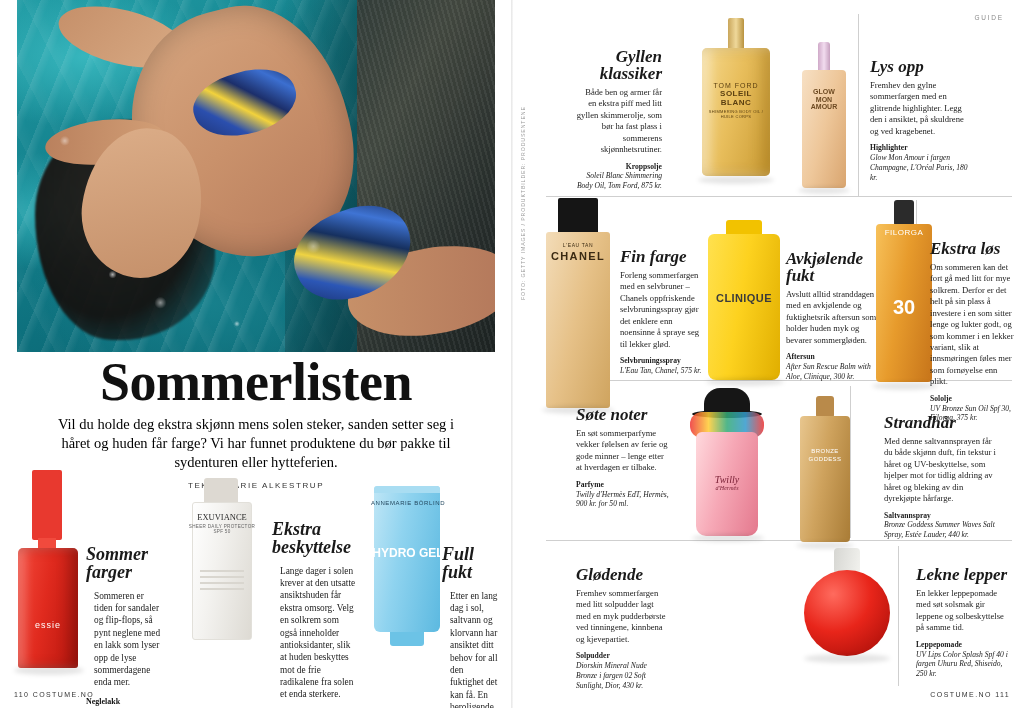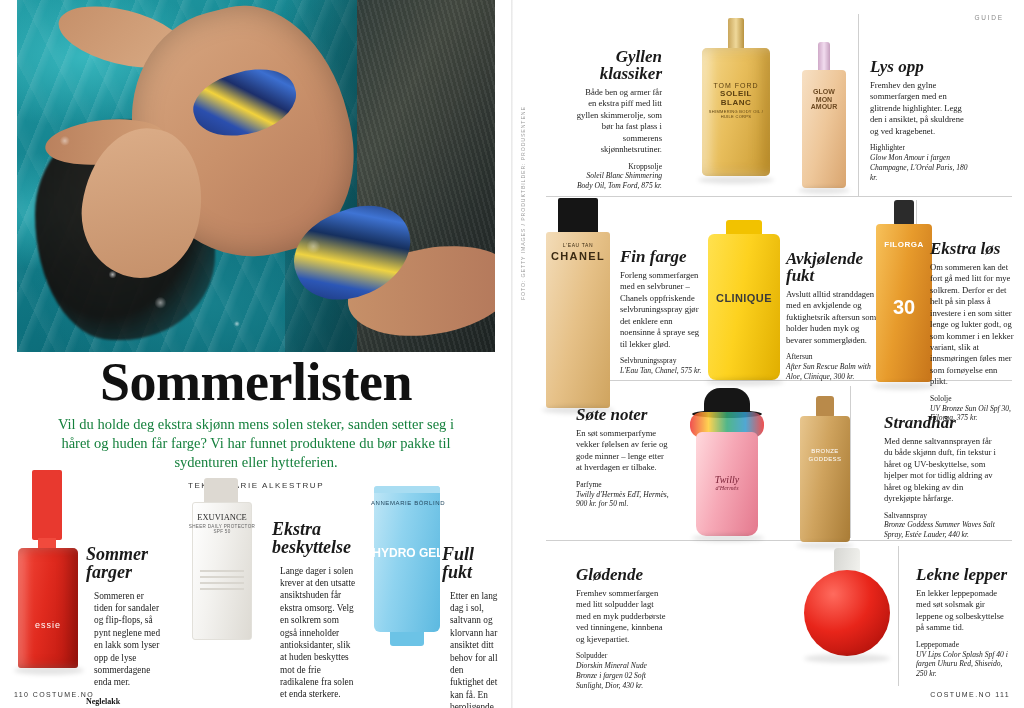--- a/index.html
+++ b/index.html
@@ -117,21 +117,21 @@
   }
 
   
   .masthead { position:absolute; left:17px; top:356px; width:478px; text-align:center; }
   .masthead h1 {
     margin:0; font-family:"Liberation Serif", serif; font-weight:700;
     font-size:54px; letter-spacing:-.5px; line-height:.98; color:#111;
   }
   .masthead .deck {
     margin:6px auto 0; width:420px;
-    font-size:14.5px; line-height:1.32; color:#15803d;
+    font-size:14.5px; line-height:1.32; color:#000000;
   }
   .masthead .byline {
     margin-top:9px; font-size:8px; letter-spacing:1.6px; color:#333;
     font-family:"Liberation Sans", sans-serif;
   }
   .prodtxt { position:absolute; }
   .prodtxt h3 {
     margin:0 0 4px; font-size:18px; line-height:1.02; font-weight:700; font-style:italic;
     font-family:"Liberation Serif", serif;
   }
@@ -184,21 +184,21 @@
   .guide { position:absolute; right:20px; top:14px; font-family:"Liberation Sans", sans-serif;
     font-size:6.5px; letter-spacing:1.8px; color:#8a8a8a; }
 
   .rtxt { position:absolute; }
   .rtxt h3 {
     margin:0 0 5px; font-size:17px; line-height:1.0; font-weight:700; font-style:italic;
     font-family:"Liberation Serif", serif;
   }
   .rtxt p { margin:0; font-size:8.6px; line-height:1.33; color:#222; }
   .rtxt .cap { margin-top:6px; font-size:7.6px; font-style:italic; line-height:1.3; }
-  .rtxt .cap b { font-style:normal; font-weight:400; display:block; }
+  .rtxt .cap b { font-style:normal; font-weight:700; display:block; }
 
   
   .bx { position:absolute; }
   .sh { position:absolute; border-radius:50%; background:rgba(0,0,0,.10); filter:blur(2px); }
 
   
   .tf .tcap { position:absolute; left:26px; top:0; width:16px; height:34px; background:linear-gradient(90deg,#c9a65b,#efd89a,#b8923f); border-radius:2px; }
   .tf .tbody {
     position:absolute; left:0; top:30px; width:68px; height:128px;
     background:linear-gradient(105deg,#f6d98d 0%, #e8be5c 45%, #c99a32 100%);
@@ -240,21 +240,21 @@
   .cli .ycap { position:absolute; left:18px; top:0; width:36px; height:18px; background:#f2c200; border-radius:3px 3px 0 0; }
   .cli .ylabel { position:absolute; left:0; top:72px; width:72px; text-align:center; font-family:"Liberation Sans",sans-serif; font-size:11px; font-weight:700; color:#3b3b3b; letter-spacing:.4px; }
 
   
   .fil .fcap { position:absolute; left:20px; top:0; width:20px; height:26px; background:#2b2b2b; border-radius:3px; }
   .fil .fbody {
     position:absolute; left:2px; top:24px; width:56px; height:158px;
     background:linear-gradient(100deg,#f7c15a 0%, #e79b2c 45%, #c6741a 100%);
     border-radius:4px;
   }
-  .fil .fname { position:absolute; left:4px; top:40px; width:52px; text-align:center; font-family:"Liberation Sans",sans-serif; font-size:8px; font-weight:700; color:#fff; letter-spacing:.5px; }
+  .fil .fname { position:absolute; left:4px; top:28px; width:52px; text-align:center; font-family:"Liberation Sans",sans-serif; font-size:8px; font-weight:400; color:#fff; letter-spacing:.5px; }
   .fil .fspf { position:absolute; left:4px; top:96px; width:52px; text-align:center; font-family:"Liberation Sans",sans-serif; font-size:20px; font-weight:700; color:#fff; }
 
   
   .tw .tw-cap { position:absolute; left:16px; top:0; width:46px; height:26px; background:#161616; border-radius:16px 16px 3px 3px; }
   .tw .tw-brim { position:absolute; left:4px; top:22px; width:70px; height:8px; background:#161616; border-radius:50%; }
   .tw .tw-body {
     position:absolute; left:8px; top:44px; width:62px; height:104px;
     background:linear-gradient(105deg,#ffd9dd 0%, #f6a8b6 45%, #e4788d 100%);
     border-radius:6px 6px 10px 10px;
   }

